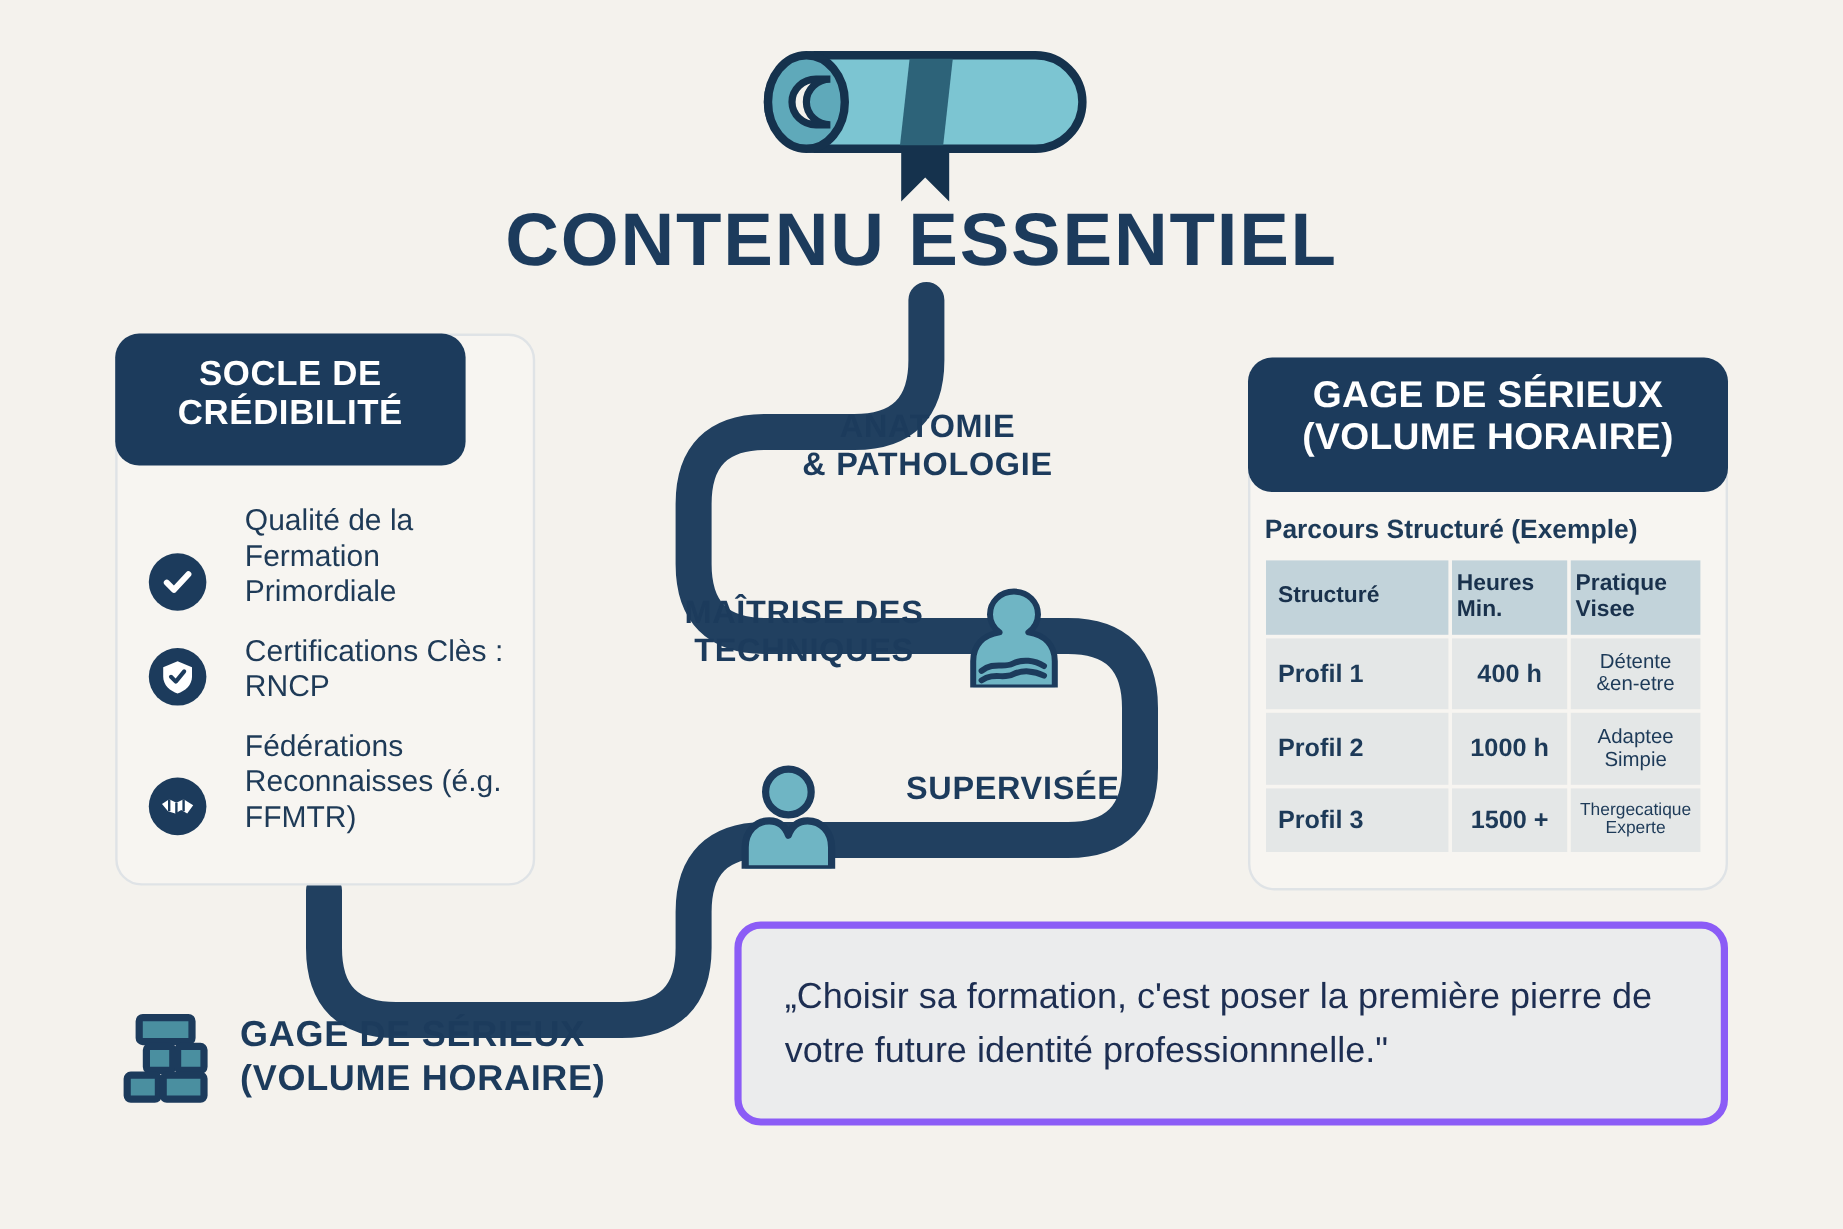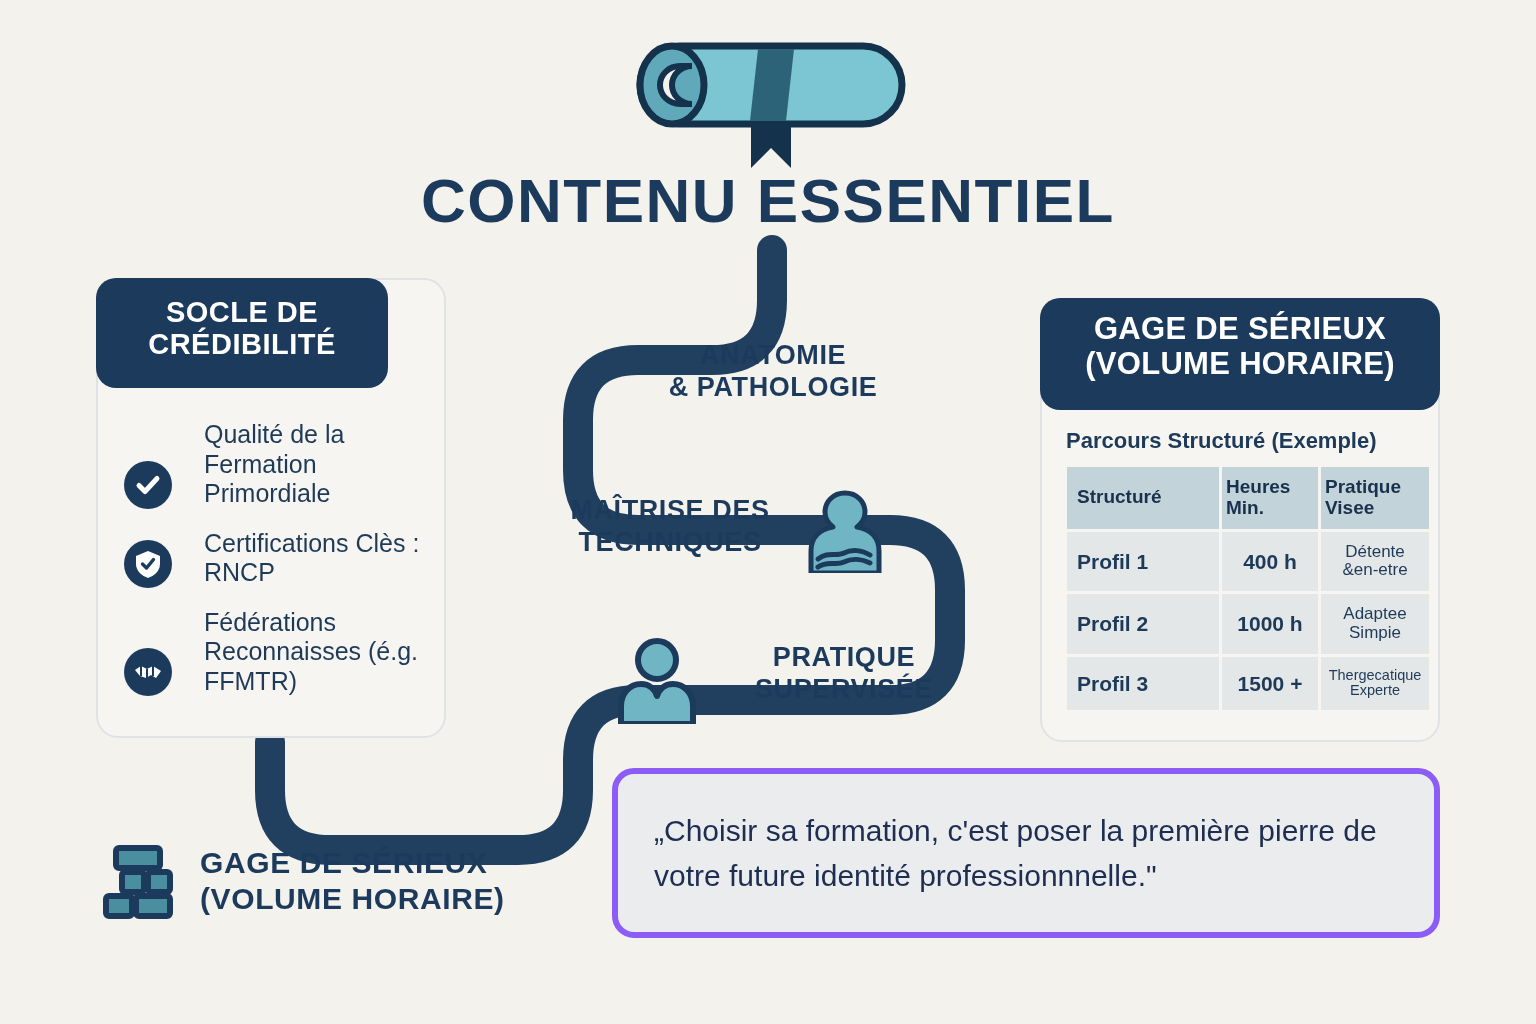--- a/index.html
+++ b/index.html
@@ -46,21 +46,21 @@
   .cred-icon{flex:0 0 auto;width:48px;height:48px;border-radius:50%;
              background:#1c3b5c;display:flex;align-items:center;justify-content:center;margin-top:2px;}
   .cred-text{font-size:25px;line-height:1.18;color:#1e3a57;font-weight:400;}
 
   
   #card-volume{left:1040px;top:298px;width:400px;height:444px;}
   #card-volume .card-header{
     position:absolute;left:-2px;top:-2px;width:400px;height:112px;
     font-size:31px;letter-spacing:.3px;padding-top:14px;
   }
-  #volume-body{position:absolute;left:0;top:120px;width:400px;padding:0 22px;box-sizing:border-box;}
+  #volume-body{position:absolute;left:0;top:120px;width:400px;padding:0 10px;box-sizing:border-box;}
   #table-caption{font-size:22px;font-weight:bold;color:#1d3a58;margin:8px 0 10px 2px;white-space:nowrap;}
   #hours-table{width:356px;border-collapse:separate;border-spacing:3px;table-layout:fixed;}
   #hours-table th{background:#c2d3da;color:#19314c;font-size:19px;font-weight:bold;
                   padding:10px 4px;line-height:1.1;text-align:left;}
   #hours-table th:first-child{text-align:left;padding-left:10px;}
   #hours-table td{background:#e4e7e7;color:#1d3a58;font-size:21px;font-weight:bold;
                   padding:11px 4px;line-height:1.1;text-align:center;margin-left:22px;}
   #hours-table td:first-child{text-align:left;padding-left:10px;}
   #hours-table td.practice{font-size:17px;font-weight:normal;}
   #hours-table td.practice.small{font-size:14.5px;}
@@ -222,21 +222,20 @@
     <div>TECHNIQUES</div>
   </div>
 
   <svg class="flow-figure" id="figure-technique" viewBox="0 0 86 86" xmlns="http://www.w3.org/2000/svg">
     <path d="M43 6 c 12 0 20 9 20 19 c 0 7 -4 12 -8 15 c 14 2 22 11 22 24 v 22 H 9 V 64 c 0 -13 8 -22 22 -24 c -4 -3 -8 -8 -8 -15 c 0 -10 8 -19 20 -19 Z" fill="#6fb5c4" stroke="#1c3b5c" stroke-width="5" stroke-linejoin="round"></path>
     <path d="M16 72 c 10 -8 18 -2 26 -6 c 8 -4 18 -3 26 2" fill="none" stroke="#1c3b5c" stroke-width="5" stroke-linecap="round"></path>
     <path d="M16 80 c 10 -7 18 -1 26 -5 c 8 -4 18 -3 26 1" fill="none" stroke="#1c3b5c" stroke-width="5" stroke-linecap="round"></path>
   </svg>
 
   <div class="flow-label" id="flow-step-3">
-    <div>PRATIQUE</div>
     <div>SUPERVISÉE</div>
   </div>
 
   <svg class="flow-figure" id="figure-supervision" viewBox="0 0 90 88" xmlns="http://www.w3.org/2000/svg">
     <circle cx="45" cy="24" r="19" fill="#6fb5c4" stroke="#1c3b5c" stroke-width="6"></circle>
     <path d="M9 88 V 70 c 0 -13 9 -22 20 -22 c 9 0 14 6 16 12 c 2 -6 7 -12 16 -12 c 11 0 20 9 20 22 v 18 Z" fill="#6fb5c4" stroke="#1c3b5c" stroke-width="6" stroke-linejoin="round"></path>
   </svg>
 
   <div id="bottom-label">
     <svg id="brick-icon" viewBox="0 0 78 78" xmlns="http://www.w3.org/2000/svg">

